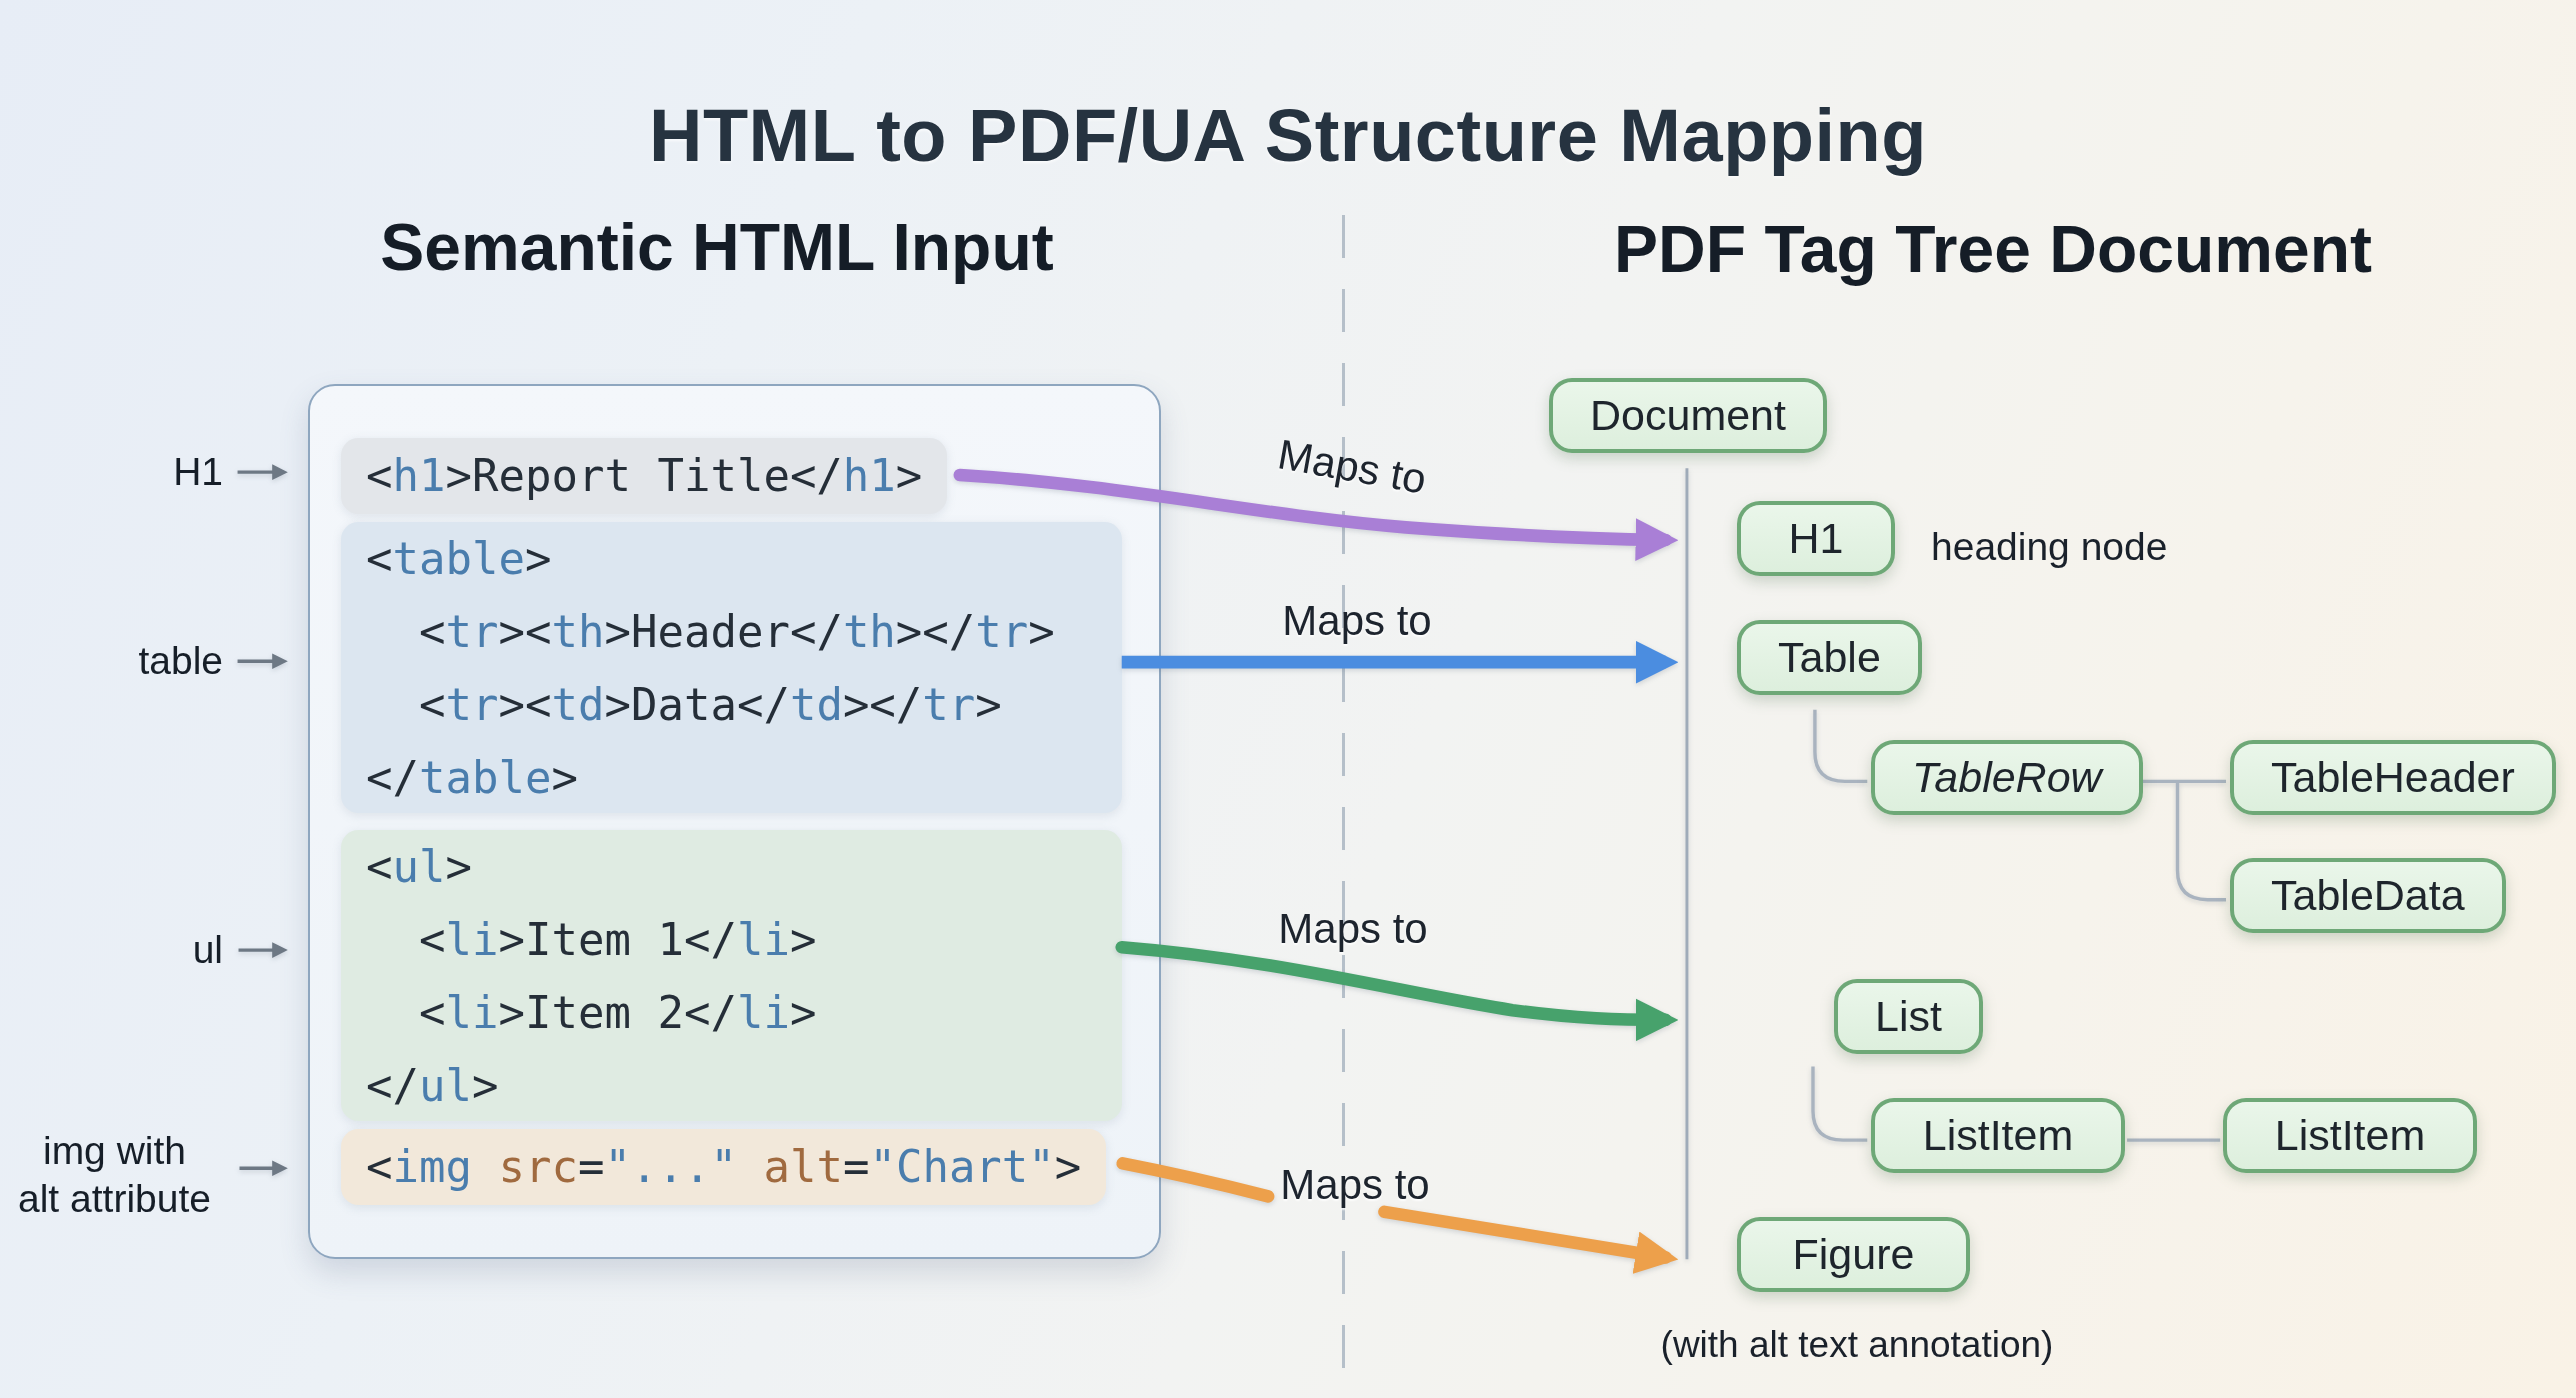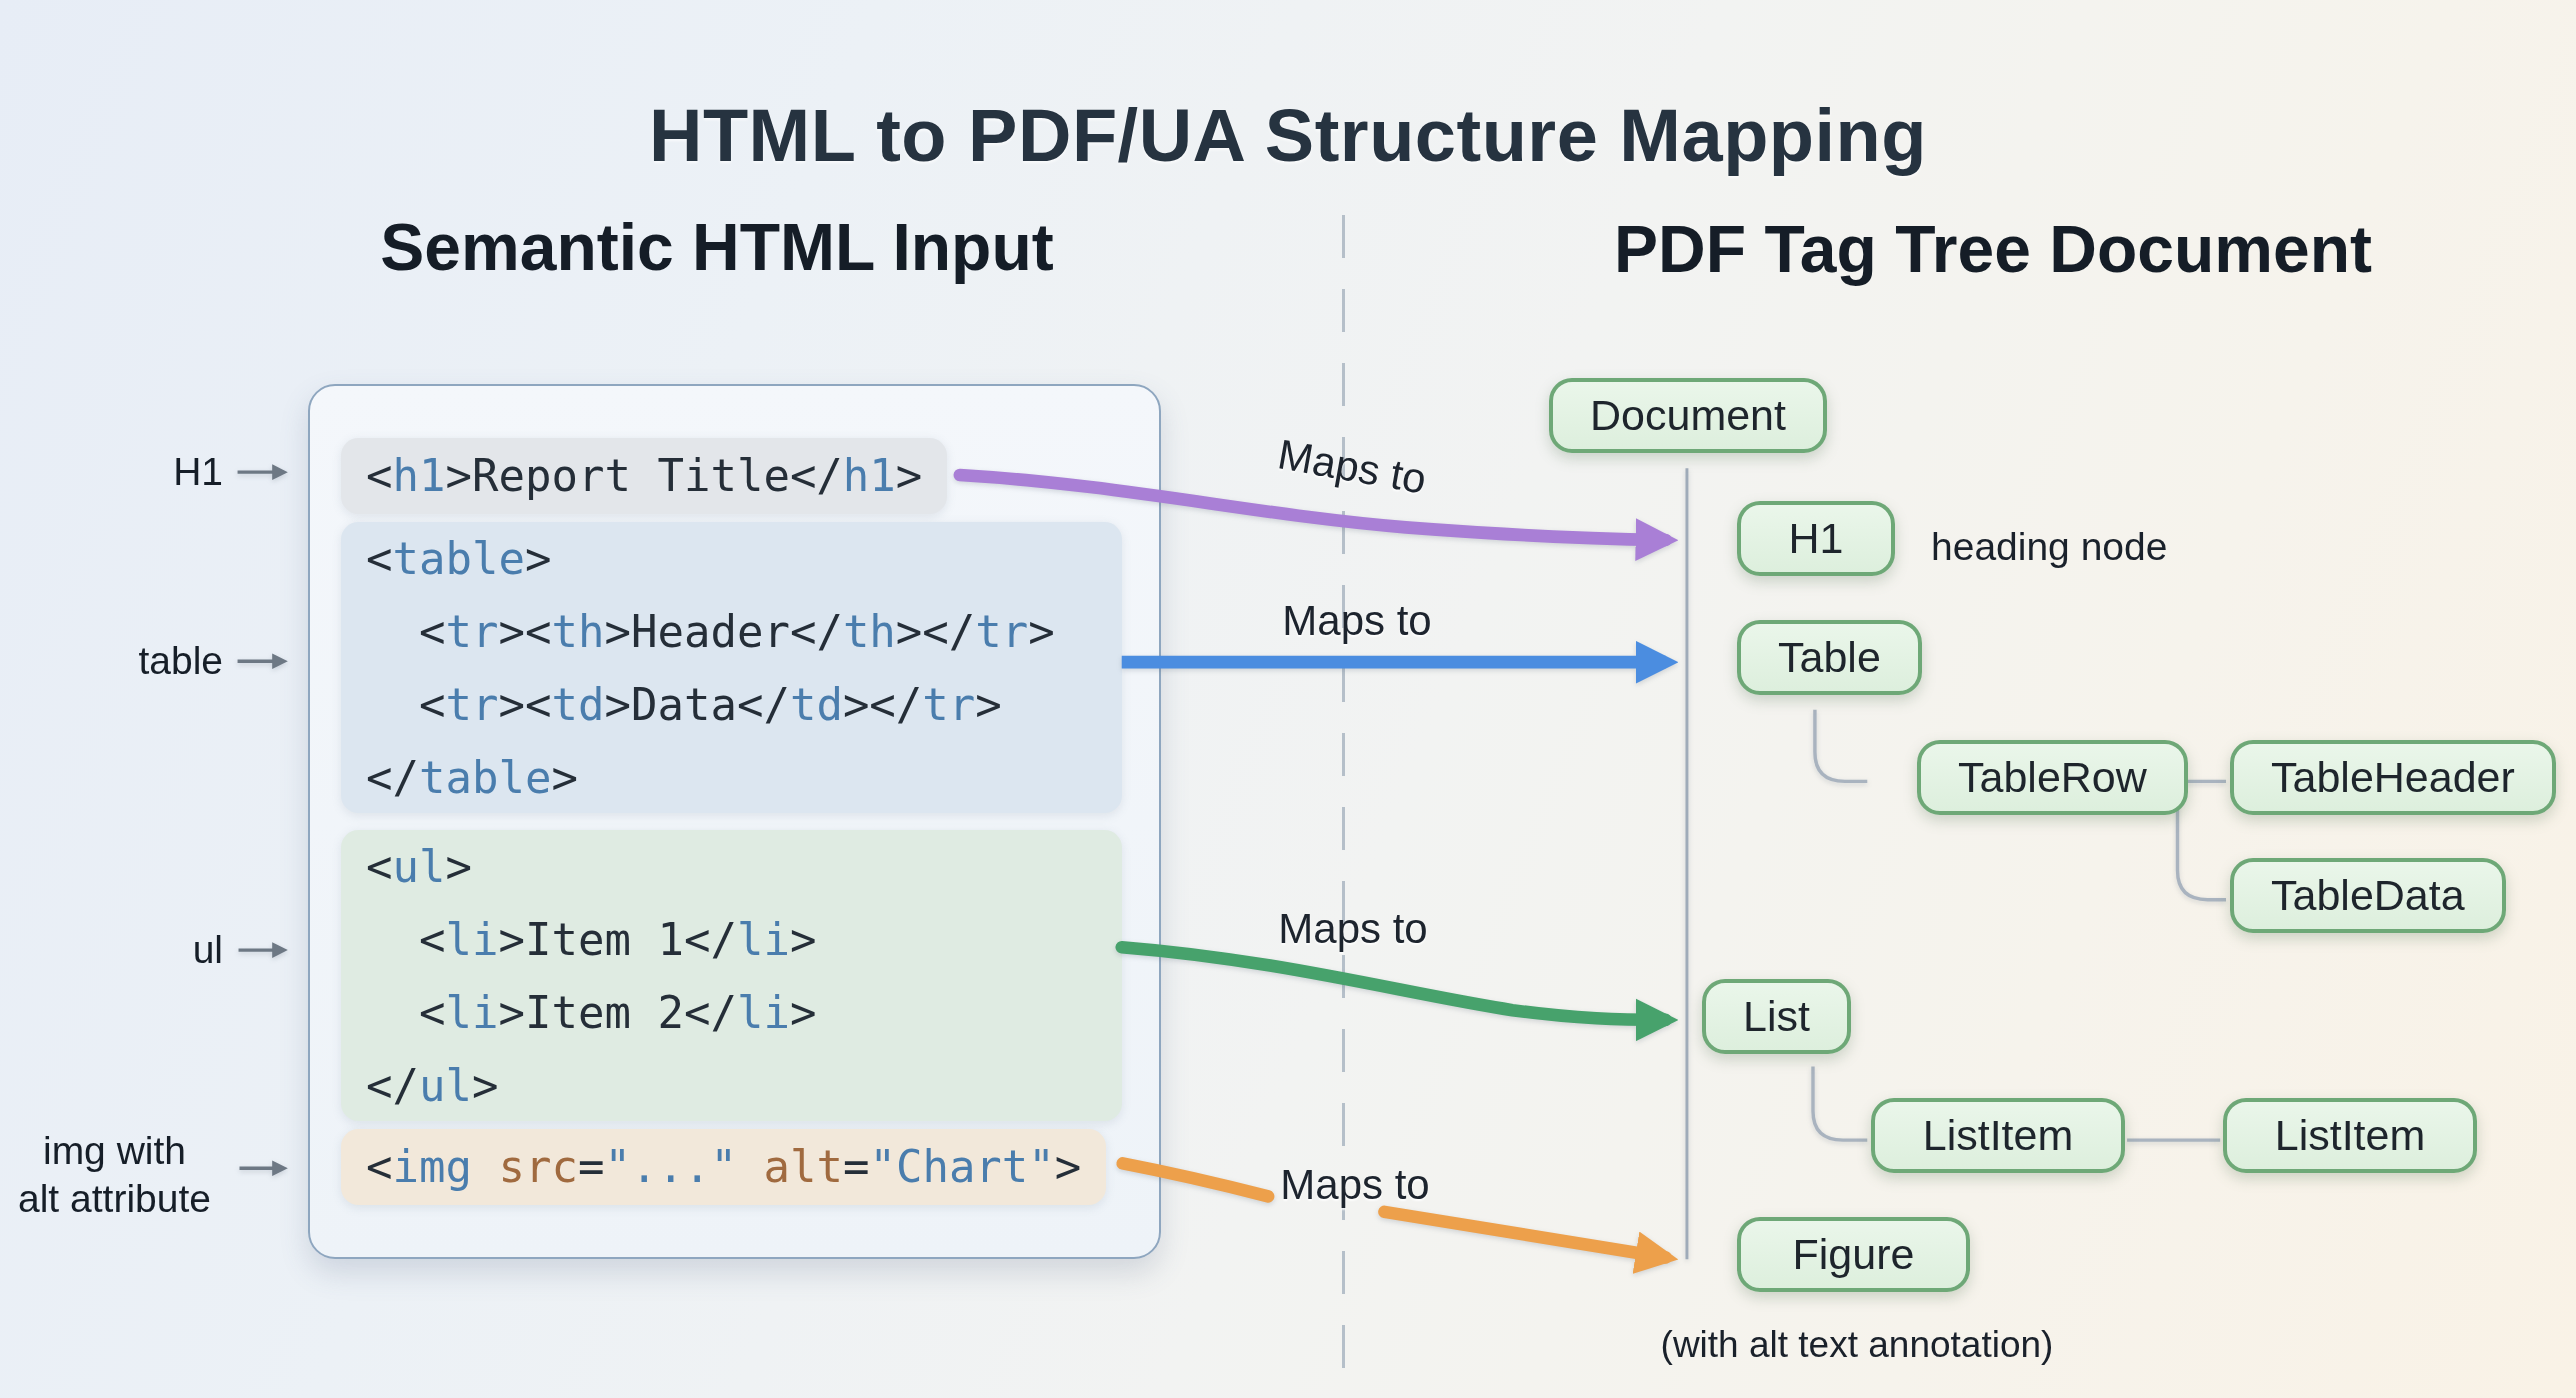--- a/index.html
+++ b/index.html
@@ -80,24 +80,24 @@
   
   .tree-node{
     box-sizing:border-box;padding:9px 37px;border:4.8px solid #6ea877;border-radius:23px;
     background:linear-gradient(180deg,#eaf6ea,#ddefdd);
     font-size:43px;color:#1e252c;white-space:nowrap;text-align:center;
     box-shadow:0 5.8px 13.6px rgba(96,125,96,.28);
   }
   .node-document{left:1549px;top:378px;min-width:276px;}
   .node-h1{left:1737px;top:501px;min-width:158px;}
   .node-table{left:1737px;top:620px;min-width:170px;}
-  .node-tablerow{left:1917px;top:740px;}
+  .node-tablerow{left:1871px;top:740px;font-style:italic;}
   .node-tableheader{left:2230px;top:740px;}
   .node-tabledata{left:2230px;top:858px;}
-  .node-list{left:1702px;top:979px;min-width:145px;}
+  .node-list{left:1834px;top:979px;min-width:145px;}
   .node-listitem1{left:1871px;top:1098px;min-width:254px;}
   .node-listitem2{left:2223px;top:1098px;min-width:254px;}
   .node-figure{left:1737px;top:1217px;min-width:233px;}
 
   .node-note{font-size:39px;color:#1a212b;white-space:nowrap;}
   .note-heading{left:1931px;top:525px;}
   .note-figure{left:1629px;top:1324px;width:456px;text-align:center;font-size:37px;}
 
   
   svg.overlay{position:absolute;left:0;top:0;

